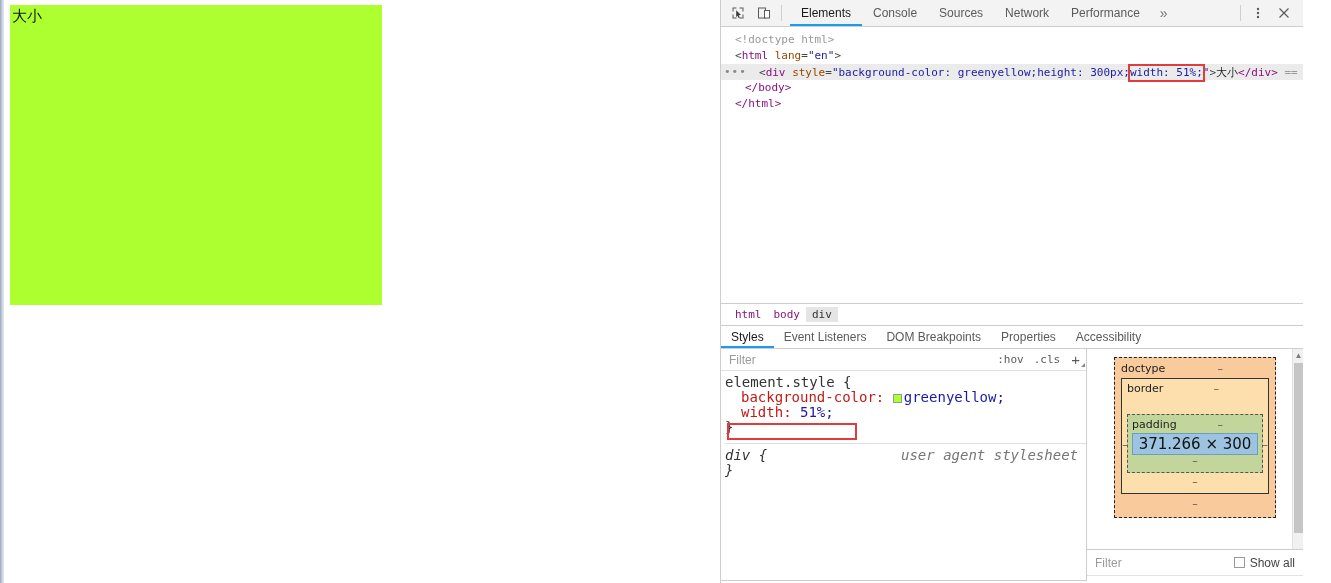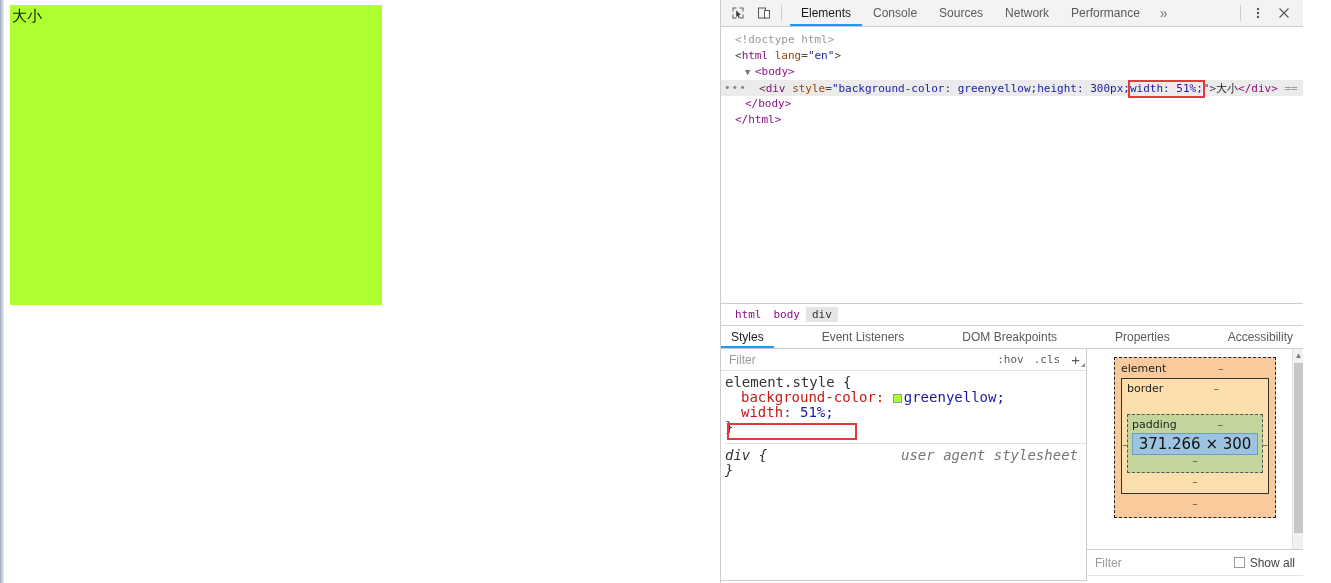--- a/index.html
+++ b/index.html
@@ -114,21 +114,21 @@
     background: #fff;
     font-family: "DejaVu Sans Mono", monospace;
     font-size: 11px;
   }
   .crumb { padding: 1px 6px; color: #881280; cursor: pointer; }
   .crumb.sel { background: #e5e5e5; color: #333; }
 
   
   #sub-tabs {
     height: 24px; border-top: 1px solid #cdcdcd; border-bottom: 1px solid #cdcdcd;
-    display: flex; align-items: stretch; background: #fff; justify-content: space-between;
+    display: flex; align-items: stretch; background: #fff;
   }
   .sub-tab {
     display: flex; align-items: center; padding: 0 10px;
     font-size: 12px; color: #5a5a5a; cursor: pointer; position: relative;
     white-space: nowrap;
   }
   .sub-tab.active { color: #1a1a1a; }
   .sub-tab.active::after {
     content: ""; position: absolute; left: 0; right: 0; bottom: 0;
     height: 2px; background: #1a9bf0;
@@ -332,23 +332,20 @@
       </div>
     </div>
 
     <div id="dom-tree">
       <div class="dom-line ind1">
         <span class="doctype">&lt;!doctype html&gt;</span>
       </div>
       <div class="dom-line ind1">
         <span class="punc">&lt;</span><span class="tw">html</span>
         <span class="attr">lang</span><span class="punc">=</span><span class="aval">"en"</span><span class="punc">&gt;</span>
-      </div>
-      <div class="dom-line ind2">
-        <span class="arrow">▼</span><span class="tw">&lt;body&gt;</span>
       </div>
       <div class="dom-line ind3 selected">
         <span class="ellipsis-btn">•••</span><span class="punc">&lt;</span><span class="tw">div</span> <span class="attr">style</span><span class="punc">=</span><span class="aval">"</span><span class="aval">background-color: greenyellow;height: 300px;</span><span class="red-box-inline"><span class="aval">width: 51%;</span></span><span class="aval">"</span><span class="punc">&gt;</span><span class="txtnode">大小</span><span class="tw">&lt;/div&gt;</span> <span class="eq-tail">==</span>
       </div>
       <div class="dom-line ind2">
         <span class="tw">&lt;/body&gt;</span>
       </div>
       <div class="dom-line ind1">
         <span class="tw">&lt;/html&gt;</span>
       </div>
@@ -412,21 +409,21 @@
             <span class="ua-note">user agent stylesheet</span>
             <div class="sel-name ua-italic">div {</div>
             <div class="ua-italic">}</div>
           </div>
         </div>
       </div>
 
       <div id="styles-right">
         <div id="boxmodel">
           <div class="bm-label-line">
-            <span class="bm-name">element</span>
+            <span class="bm-name">doctype</span>
             <span class="bm-dash-c">–</span>
           </div>
 
           <div id="bm-border">
             <div class="bm-label-line">
               <span class="bm-name">border</span>
               <span class="bm-dash-c">–</span>
             </div>
 
             <div id="bm-padding">

